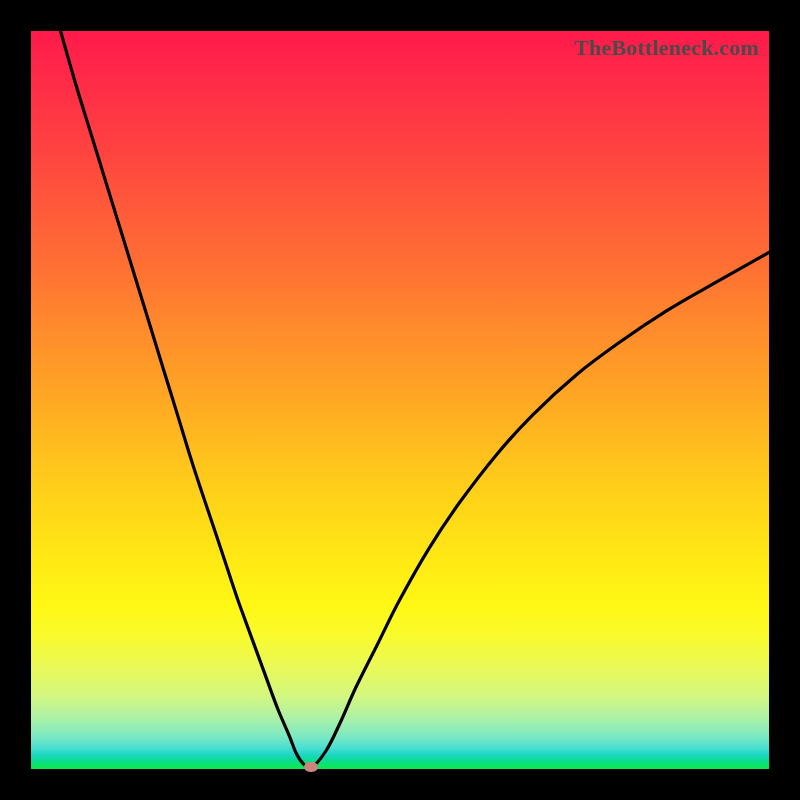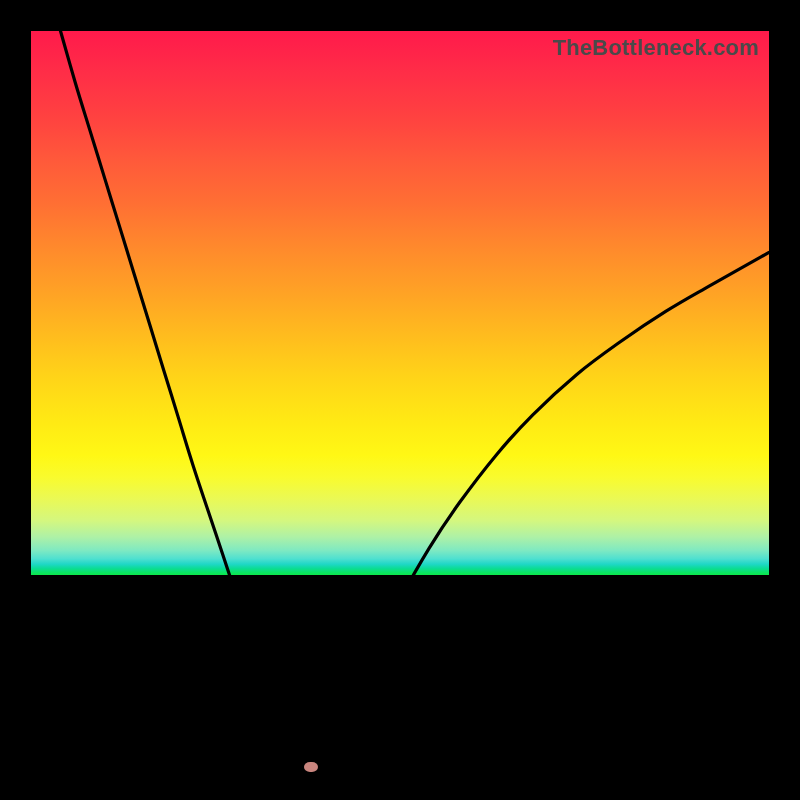--- a/index.html
+++ b/index.html
@@ -15,21 +15,21 @@
     position: relative;
     width: 800px;
     height: 800px;
     background: #000;
   }
   .plot-area {
     position: absolute;
     left: 31px;
     top: 31px;
     width: 738px;
-    height: 544px;
+    height: 738px;
     
     background: linear-gradient(to bottom,
       #ff1a4b 0%,
       #ff2e47 8%,
       #ff4240 16%,
       #ff5a3a 24%,
       #ff7033 32%,
       #ff8a2c 40%,
       #ffa225 48%,
       #ffbc1e 56%,
@@ -40,20 +40,21 @@
       #eaf955 86%,
       #d4f77f 90%,
       #aef1a6 93%,
       #7ee9c2 95.5%,
       #4fe0d0 97%,
       #1fd7c7 98%,
       #0bdc95 98.8%,
       #0be36c 99.4%,
       #0ce84a 100%
     );
+    font-family: Liberation Serif, serif;
   }
   .watermark {
     position: absolute;
     top: 4px;
     right: 10px;
     color: #4a4a4a;
     font-size: 22px;
     font-weight: 600;
     letter-spacing: 0.2px;
     pointer-events: none;

